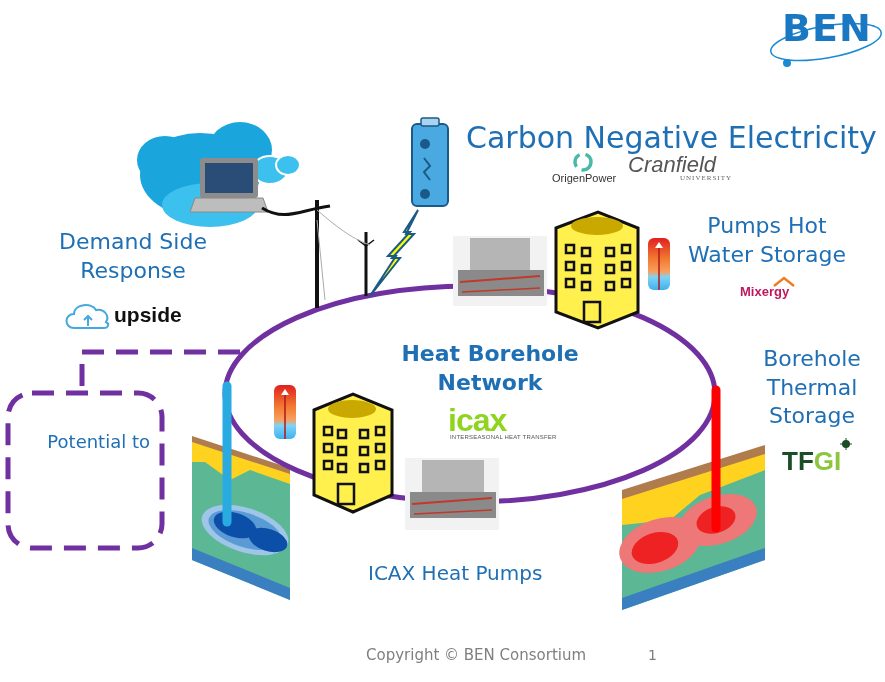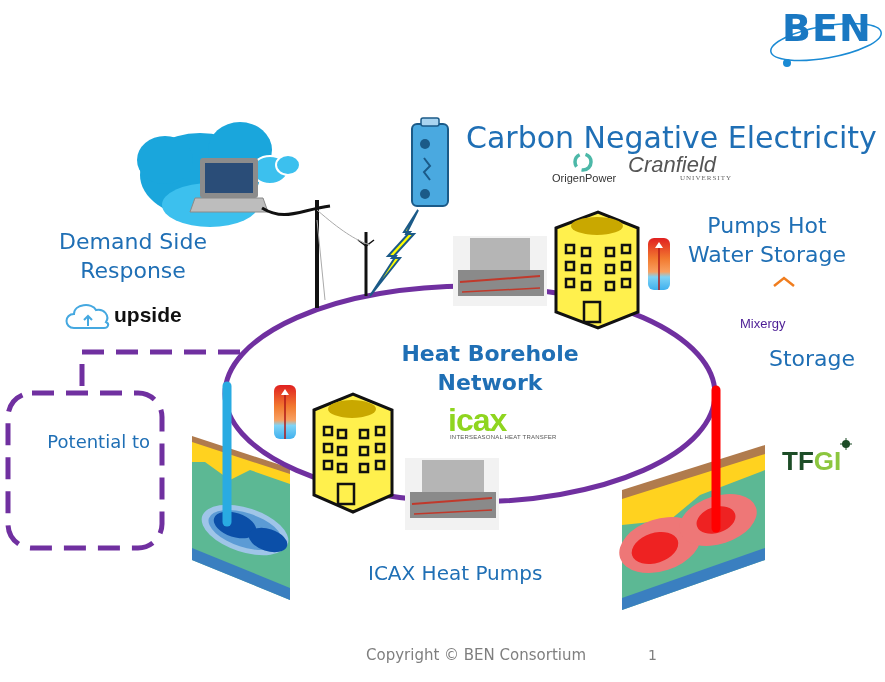--- a/index.html
+++ b/index.html
@@ -13,21 +13,21 @@
   .t-dsr{left:48px;top:228px;width:170px;font-size:22px;}
   .t-hsn{left:400px;top:340px;width:180px;font-size:22px;font-weight:bold;}
   .t-bts{left:752px;top:345px;width:120px;font-size:22px;}
   .t-pte{left:20px;top:430px;width:130px;font-size:18px;text-align:right;}
   .t-icax{left:368px;top:560px;font-size:20px;white-space:nowrap;}
   .t-copy{left:366px;top:646px;font-size:15px;color:#7f7f7f;white-space:nowrap;}
   .t-page{left:648px;top:646px;font-size:14px;color:#7f7f7f;}
   .origen-text{position:absolute;left:552px;top:172px;font-size:11px;color:#333;white-space:nowrap;}
   .cranfield-text{position:absolute;left:628px;top:152px;font-family:Liberation Sans, sans-serif;font-style:italic;font-size:22px;color:#555;white-space:nowrap;}
   .cranfield-uni{position:absolute;left:680px;top:174px;font-family:"Liberation Serif",serif;font-size:7px;color:#666;letter-spacing:1px;}
-  .mixergy-text{position:absolute;left:740px;top:284px;font-weight:normal;font-size:13px;color:#4c1d95;margin-top:32px;}
+  .mixergy-text{position:absolute;left:740px;top:284px;font-weight:bold;font-size:13px;color:#be185d;}
   .upside-text{position:absolute;left:114px;top:303px;font-weight:bold;font-size:21px;color:#111;}
   .icax-logo{position:absolute;left:448px;top:404px;font-weight:bold;font-size:32px;color:#8fd51f;letter-spacing:-1px;line-height:1;}
   .icax-sub{position:absolute;left:450px;top:434px;font-size:6px;color:#555;letter-spacing:0.2px;white-space:nowrap;}
   .tfgi-logo{position:absolute;left:782px;top:448px;font-weight:bold;font-size:26px;line-height:1;}
   .tfgi-tf{color:#1d4d27;}
   .tfgi-gi{color:#8cc63f;margin-top:40px;}
 </style>
 </head>
 <body>
 
@@ -208,20 +208,22 @@
   <div>Demand Side</div>
   <div>Response</div>
 </div>
 
 <div class="lbl t-hsn">
   <div>Heat Borehole</div>
   <div>Network</div>
 </div>
 
 <div class="lbl t-bts">
+  <div>Borehole</div>
+  <div>Thermal</div>
   <div>Storage</div>
 </div>
 
 <div class="lbl t-pte">
   <div>Potential to</div>
 </div>
 
 <div class="lbl t-icax">ICAX Heat Pumps</div>
 
 <div class="origen-text">OrigenPower</div>

